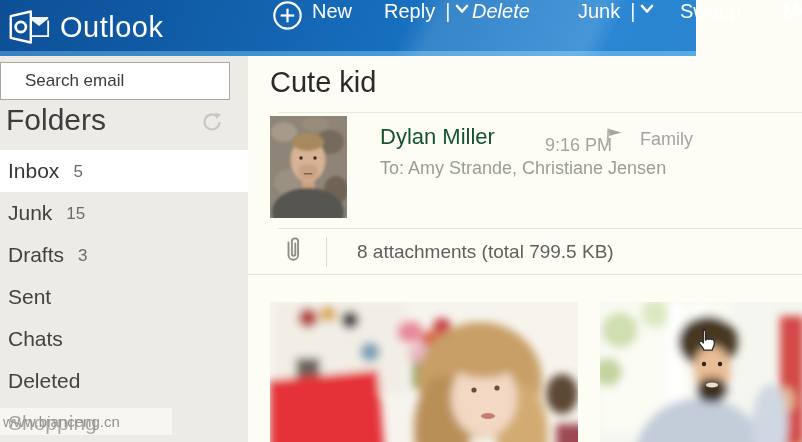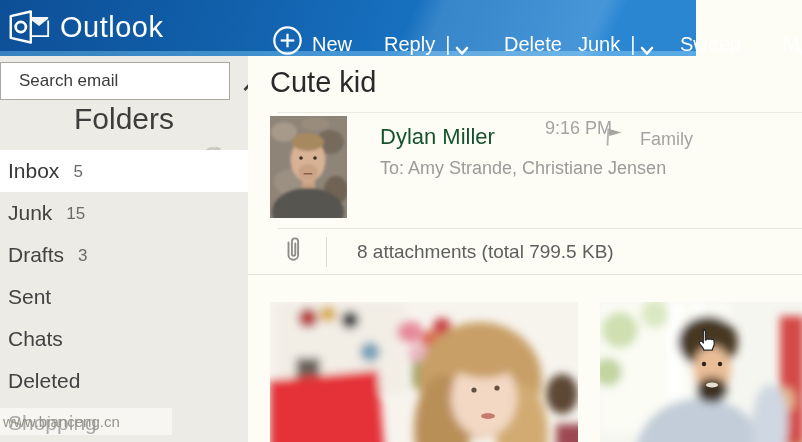--- a/index.html
+++ b/index.html
@@ -8,43 +8,43 @@
 
   
   .topbar { position:absolute; left:0; top:0; width:696px; height:56px;
     background:linear-gradient(110deg,#0d4f97 0%,#115ea9 30%,#1770bf 58%,#2b87d3 85%,#2a84cf 100%); }
   .topbar::after { content:""; position:absolute; inset:0; pointer-events:none;
     background:linear-gradient(115deg, rgba(255,255,255,0) 58%, rgba(255,255,255,.13) 62%, rgba(255,255,255,.13) 84%, rgba(255,255,255,0) 87%); }
   .topbar::before { content:""; position:absolute; left:0; right:0; bottom:0; height:5px;
     background:linear-gradient(to right, rgba(90,170,225,.55), rgba(120,195,240,.6)); }
   .brand { position:absolute; left:8px; top:7px; display:flex; align-items:center; z-index:2; }
   .brand-text { color:#fff; font-size:29px; font-weight:300; margin-left:10px; letter-spacing:.5px; }
-  .nav-item { position:absolute; top:0; height:56px; display:flex; align-items:flex-end;
+  .nav-item { position:absolute; top:0; height:56px; display:flex; align-items:flex-start;
     color:#fff; font-size:20px; font-weight:300; z-index:2; cursor:pointer; white-space:nowrap; }
   .nav-new   { left:272px; }
   .nav-reply { left:384px; }
-  .nav-delete{ left:504px; }
+  .nav-delete{ left:472px;font-style:italic; }
   .nav-junk  { left:578px; }
   .nav-sweep { left:680px;gap:44px; }
   .nav-more  { left:783px; }
   .nav-item .lbl { display:inline-block; }
   .nav-item .pipe { margin:0 5px 0 10px; opacity:.95; font-weight:300; }
   .nav-item .chev { display:inline-block; margin-top:4px; }
   .nav-sweep .chev { margin-left:10px; }
   .nav-new .lbl { margin-left:9px; }
 
   
   .sidebar { position:absolute; left:0; top:56px; width:248px; height:386px; background:#edebe5; }
   .search-box { position:absolute; left:0; top:6px; width:230px; height:38px; background:#fff;
     border:1px solid #a9a79f; display:flex; align-items:center; }
   .search-box input { flex:1; border:none; outline:none; background:transparent;
-    font-family:"Liberation Sans",sans-serif; font-size:17px; color:#3a3a3a; padding-left:18px; }
+    font-family:"Liberation Sans",sans-serif; font-size:17px; color:#3a3a3a; padding-left:24px; }
   .search-box input::placeholder { color:#3b3b3b; opacity:1; }
   .search-btn { width:40px; height:36px; display:flex; align-items:center; justify-content:center; cursor:pointer; }
-  .folders-row { position:absolute; left:6px; top:46px; width:236px; display:flex; align-items:center;flex-direction:column; }
+  .folders-row { position:absolute; left:6px; top:46px; width:236px; display:flex; align-items:center; }
   .folders-title { font-size:30px; font-weight:300; color:#3d3d3d; }
   .refresh-btn { margin-left:auto; margin-right:18px; cursor:pointer; margin-top:8px; }
   .folder-list { position:absolute; left:0; top:94px; width:248px; }
   .frow { height:42px; display:flex; align-items:center; padding-left:8px; cursor:pointer; }
   .frow .lbl { font-size:21px; color:#424242; font-weight:300; }
   .frow .cnt { font-size:17px; color:#6b6b6b; margin-left:14px; padding-top:2px; }
   .frow.sel { background:#ffffff; }
   .frow.sel .lbl { color:#373737; }
   .watermark { position:absolute; left:0; top:352px; width:172px; height:27px;
     background:rgba(255,255,255,.55); display:flex; align-items:center;
@@ -53,21 +53,21 @@
   
   .main { position:absolute; left:248px; top:56px; right:0; bottom:0; background:#fdfdf6; overflow:hidden; }
   .subject { position:absolute; left:22px; top:10px; font-size:29px; font-weight:300; color:#2a2a2a; }
   .divider { position:absolute; height:1px; background:#e6e4da; }
   .d1 { top:56px; left:30px; right:0; background:#eceadf; }
   .d2 { top:172px; left:30px; right:0; }
   .d3 { top:218px; left:0; right:0; }
   .avatar { position:absolute; left:22px; top:60px; width:77px; height:102px; overflow:hidden; }
   .meta { position:absolute; left:132px; top:60px; right:0; height:112px; }
   .sender { position:absolute; left:0; top:8px; font-size:22px; font-weight:300; color:#14532d; }
-  .time { position:absolute; left:165px; top:2px; font-size:18px; font-weight:300; color:#a3a3a3; }
+  .time { position:absolute; left:165px; top:19px; font-size:18px; font-weight:300; color:#a3a3a3; }
   .flag { position:absolute; left:223px; top:10px; cursor:pointer; }
   .category { position:absolute; left:260px; top:13px; font-size:18px; font-weight:300; color:#a3a3a3; }
   .to-line { position:absolute; left:0; top:42px; font-size:18px; font-weight:300; color:#9b9b99; }
   .cc-row { position:absolute; left:0; top:72px; display:flex; align-items:center; }
   .cc-line { font-size:18px; font-weight:300; color:#9b9b99; }
   .expand-btn { margin-left:14px; cursor:pointer; margin-top:3px; }
   .attach-row { position:absolute; left:0; top:173px; right:0; height:45px; display:flex; align-items:center; }
   .clip { margin-left:34px; cursor:pointer; }
   .vline { width:1px; height:30px; background:#dcdad1; margin-left:22px; }
   .attach-text { margin-left:30px; font-size:19px; font-weight:300; color:#5f5f5f; cursor:pointer; }

